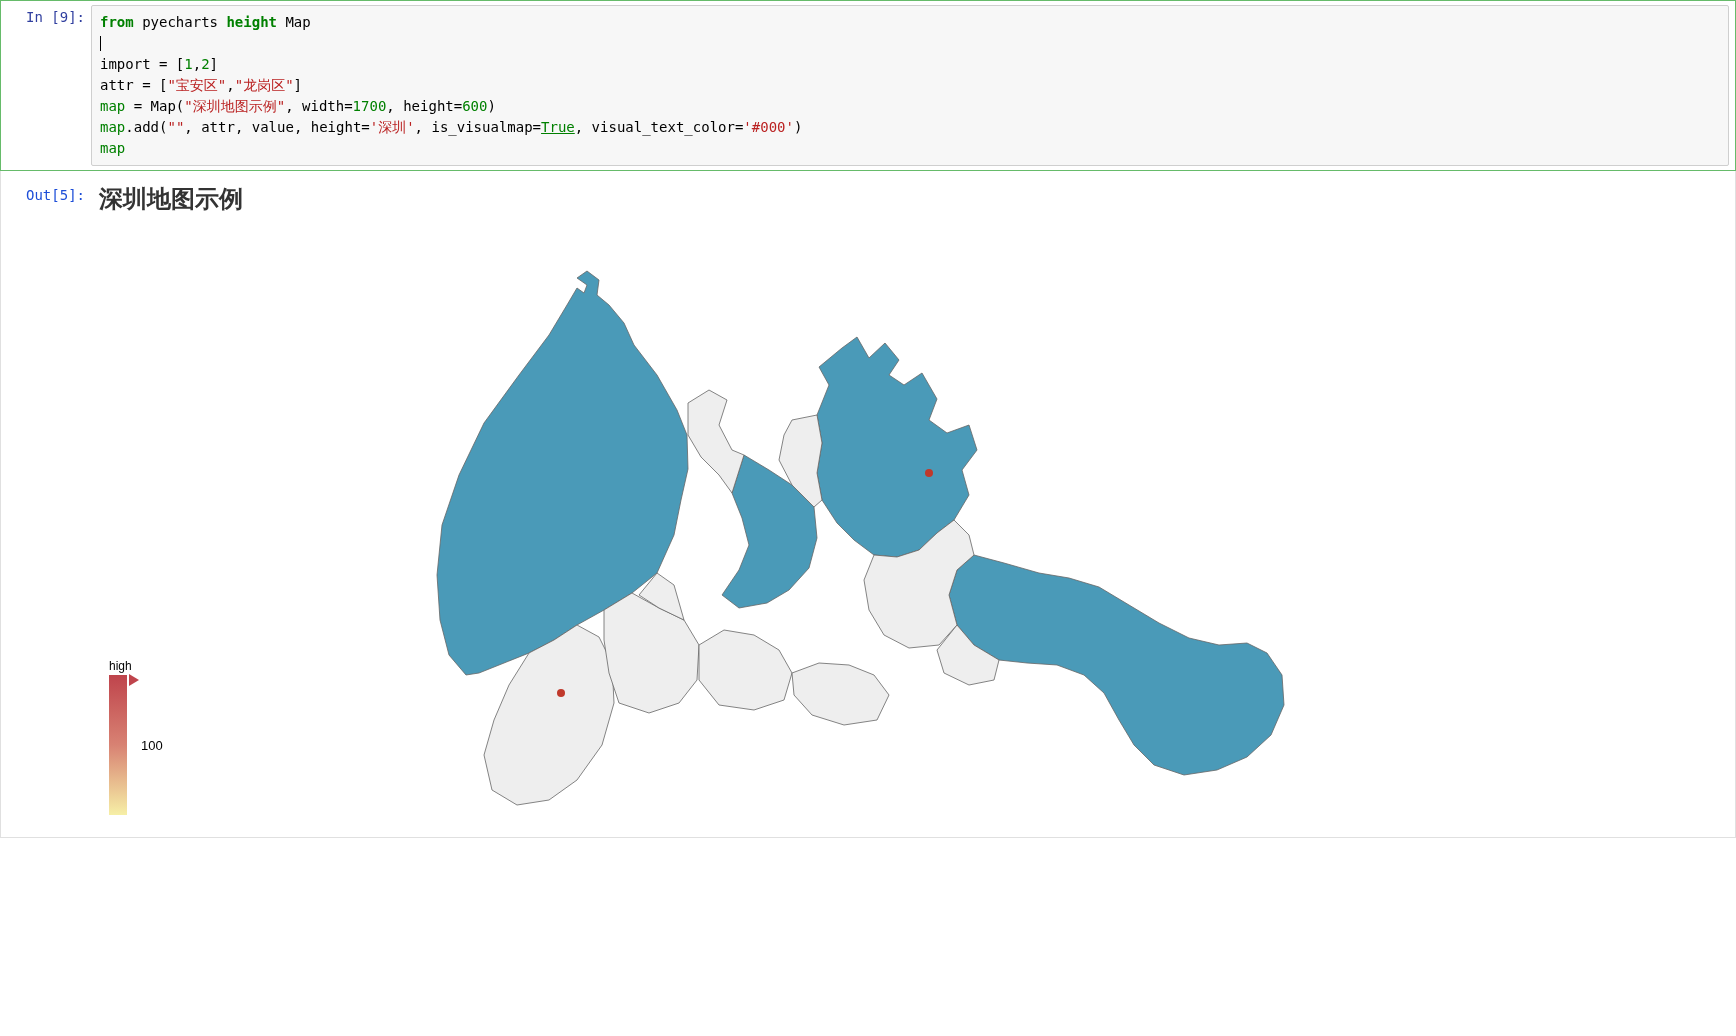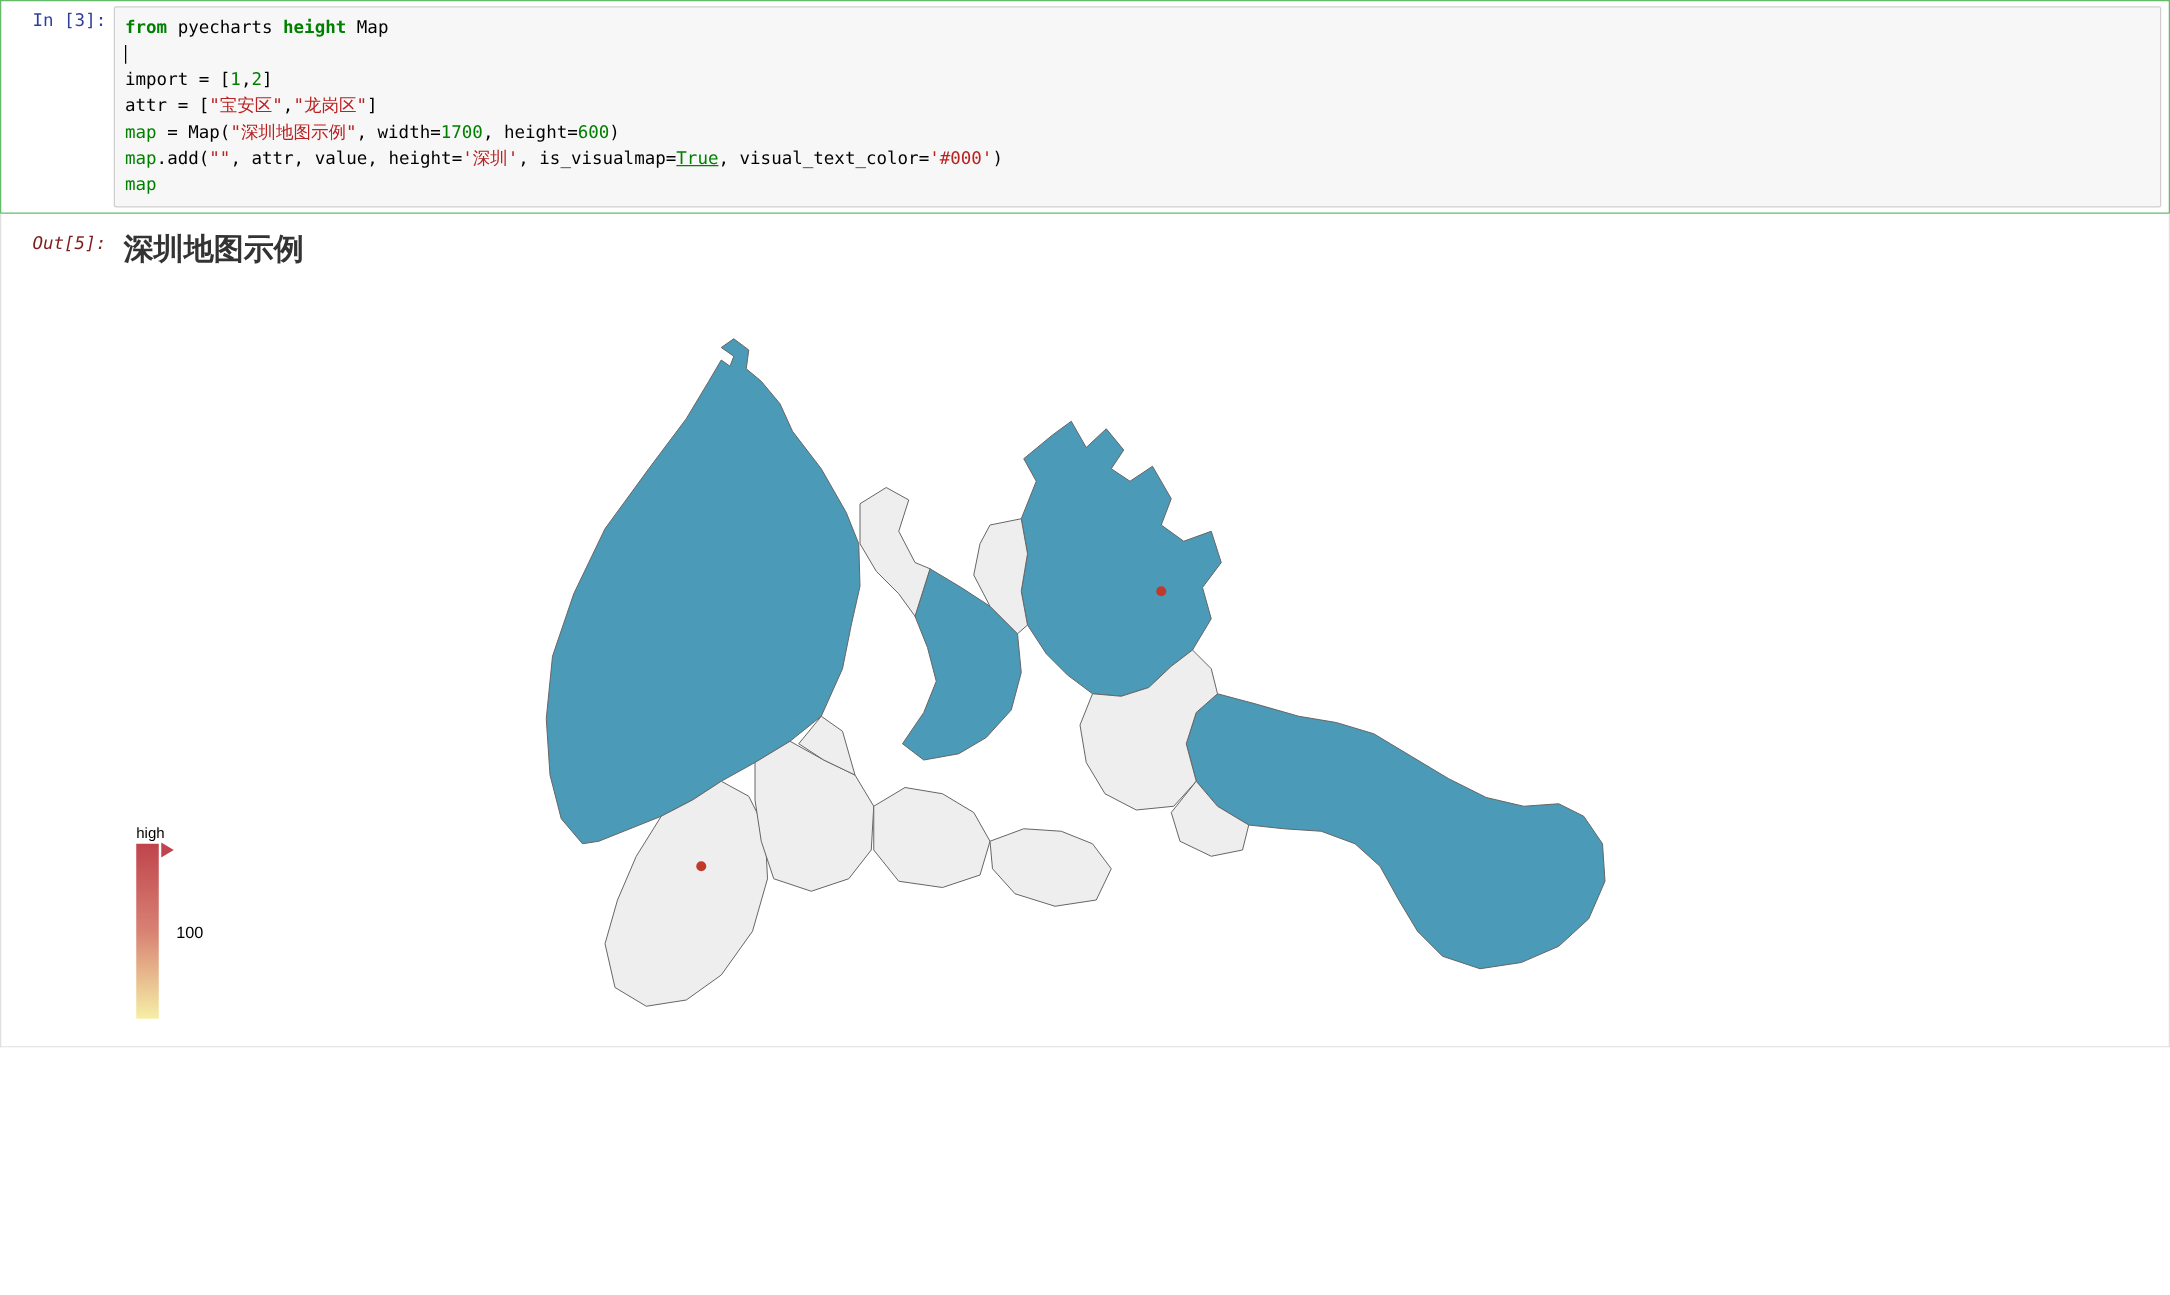--- a/index.html
+++ b/index.html
@@ -15,21 +15,21 @@
       background: #fff;
     }
     .prompt-area {
       width: 90px;
       flex-shrink: 0;
       padding: 8px 6px;
       text-align: right;
       font-family: Menlo, Monaco, monospace;
     }
     .in-prompt { color: #303F9F; }
-    .out-prompt { color: #7f1d1d; font-style: italic; }
+    .out-prompt { color: #1d4ed8; }
     .input-area {
       flex: 1;
       background: #f7f7f7;
       border: 1px solid #cfcfcf;
       border-radius: 2px;
       padding: 6px 8px;
       margin: 4px 6px 4px 0;
       font-family: Menlo, Monaco, monospace;
       line-height: 1.5;
       white-space: pre;
@@ -114,21 +114,21 @@
       height: 15px;
       background: #000;
       vertical-align: text-bottom;
     }
   </style>
 </head>
 <body>
 
 <div class="cell">
   <div class="prompt-area">
-    <span class="in-prompt">In [3]:</span>
+    <span class="in-prompt">In [9]:</span>
   </div>
   <div class="input-area"><span class="kw-green">from</span><span> pyecharts </span><span class="kw-green">height</span><span> Map</span>
 <span class="cursor"></span>
 <span>import = [</span><span class="num">1</span><span>,</span><span class="num">2</span><span>]</span>
 <span>attr = [</span><span class="str">"宝安区"</span><span>,</span><span class="str">"龙岗区"</span><span>]</span>
 <span class="name-green">map</span><span> = Map(</span><span class="str">"深圳地图示例"</span><span>, width=</span><span class="num">1700</span><span>, height=</span><span class="num">600</span><span>)</span>
 <span class="name-green">map</span><span>.add(</span><span class="str">""</span><span>, attr, value, height=</span><span class="str">'深圳'</span><span>, is_visualmap=</span><span class="bool">True</span><span>, visual_text_color=</span><span class="str">'#000'</span><span>)</span>
 <span class="name-green">map</span></div>
 </div>
 

